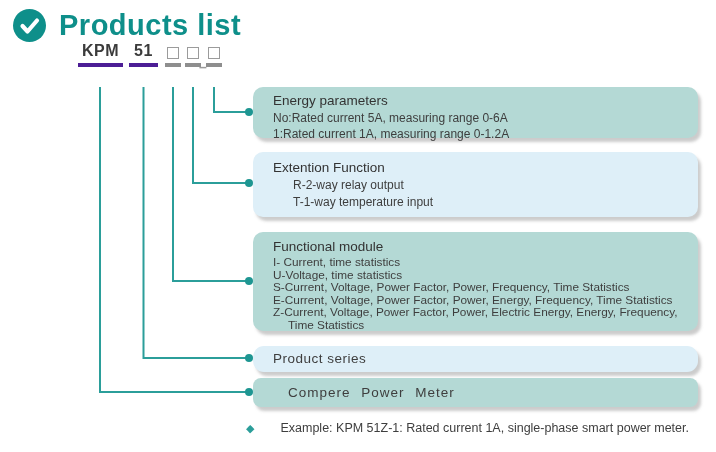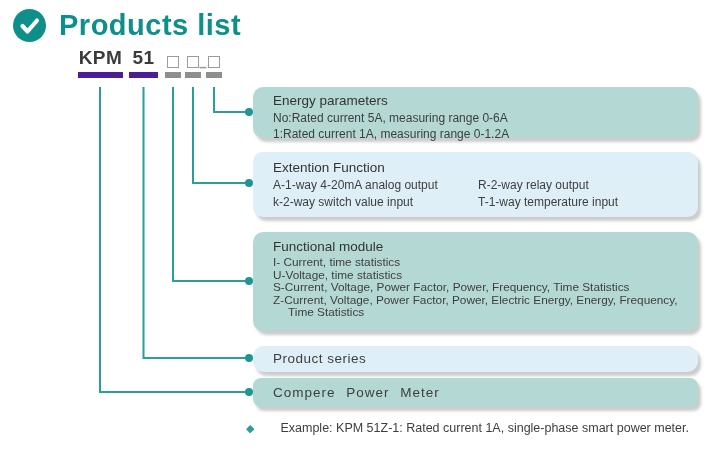--- a/index.html
+++ b/index.html
@@ -5,23 +5,23 @@
   html,body { margin:0; padding:0; background:#ffffff; }
   body { width:716px; height:452px; font-family:"Liberation Sans", sans-serif; }
   .page { position:relative; width:716px; height:452px; overflow:hidden; background:#fff; }
 
   
   .title-row { position:absolute; left:13px; top:9px; display:flex; }
   .check-circle { width:33px; height:33px; display:block; }
   .page-title { margin:0 0 0 13px; font-size:29px; font-weight:bold; color:#0E8F8A; letter-spacing:0.5px; }
 
   
-  .seg { position:absolute; top:52px; height:26px; display:flex; align-items:flex-end; justify-content:center;
-         border-bottom:6px solid #4c1d95; box-sizing:border-box; padding-bottom:3px;
-         font-weight:bold; font-size:19px; color:#3B3B3B; letter-spacing:0.5px; }
+  .seg { position:absolute; top:41px; height:26px; display:flex; align-items:flex-end; justify-content:center;
+         border-bottom:4px solid #4c1d95; box-sizing:border-box; padding-bottom:3px;
+         font-weight:bold; font-size:16px; color:#3B3B3B; letter-spacing:0.5px; }
   .seg.sq-seg { border-bottom-color:#8E8E8E; }
   .seg-kpm { left:78px; width:45px; }
   .seg-51  { left:129px; width:29px; }
   .seg-sq1 { left:165px; width:16px; }
   .seg-sq2 { left:185px; width:16px; }
   .seg-sq3 { left:206px; width:16px; }
   .sq { width:10px; height:10px; border:1.5px solid #9B9B9B; background:#fff; margin-bottom:1px; }
   .model-dash { position:absolute; left:198px; top:59px; width:10px; text-align:center;
                 color:#9B9B9B; font-size:14px; font-weight:bold; }
 
@@ -46,21 +46,21 @@
   .box-extention .box-line { line-height:17px; }
 
   .box-functional { top:232px; height:99px; padding:7px 0 0 20px; }
   .box-functional .box-line { font-size:11.8px; line-height:12.6px; }
   .box-functional .box-line.indent { padding-left:15px; }
 
   .box-series { top:346px; height:26px; border-radius:11px; }
   .box-series .solo { line-height:26px; padding-left:20px; font-size:13.5px; letter-spacing:0.5px; }
 
   .box-brand { top:378px; height:29px; border-radius:8px; }
-  .box-brand .solo { line-height:29px; padding-left:20px; font-size:13.5px; letter-spacing:1px; word-spacing:6px; }
+  .box-brand .solo { line-height:29px; padding-left:35px; font-size:13.5px; letter-spacing:1px; word-spacing:6px; }
 
   
   .example-row { position:absolute; left:246px; top:421px; display:flex; align-items:center; }
   .diamond { color:#2B9E9A; font-size:11px; line-height:1; }
   .example-text { margin-left:26px; font-size:12.5px; color:#3E3E3E; }
 </style>
 </head>
 <body>
 
 <div class="page">
@@ -107,36 +107,33 @@
 
   <div class="info-box teal box-rated">
     <div class="box-title">Energy parameters</div>
     <div class="box-line">No:Rated current 5A, measuring range 0-6A</div>
     <div class="box-line">1:Rated current 1A, measuring range 0-1.2A</div>
   </div>
 
   <div class="info-box blue box-extention">
     <div class="box-title">Extention Function</div>
     <div class="cols">
-      <div class="col-left">
-        <div class="box-line">A-1-way 4-20mA analog output</div>
-        <div class="box-line">k-2-way switch value input</div>
-      </div>
       <div class="col-right">
         <div class="box-line">R-2-way relay output</div>
         <div class="box-line">T-1-way temperature input</div>
       </div>
     </div>
   </div>
 
   <div class="info-box teal box-functional">
     <div class="box-title">Functional module</div>
     <div class="box-line">I- Current, time statistics</div>
     <div class="box-line">U-Voltage, time statistics</div>
     <div class="box-line">S-Current, Voltage, Power Factor, Power, Frequency, Time Statistics</div>
+    <div class="box-line">E-Current, Voltage, Power Factor, Power, Energy, Frequency, Time Statistics</div>
     <div class="box-line">Z-Current, Voltage, Power Factor, Power, Electric Energy, Energy, Frequency,</div>
     <div class="box-line indent">Time Statistics</div>
   </div>
 
   <div class="info-box blue box-series">
     <div class="solo">Product series</div>
   </div>
 
   <div class="info-box teal box-brand">
     <div class="solo">Compere Power Meter</div>

